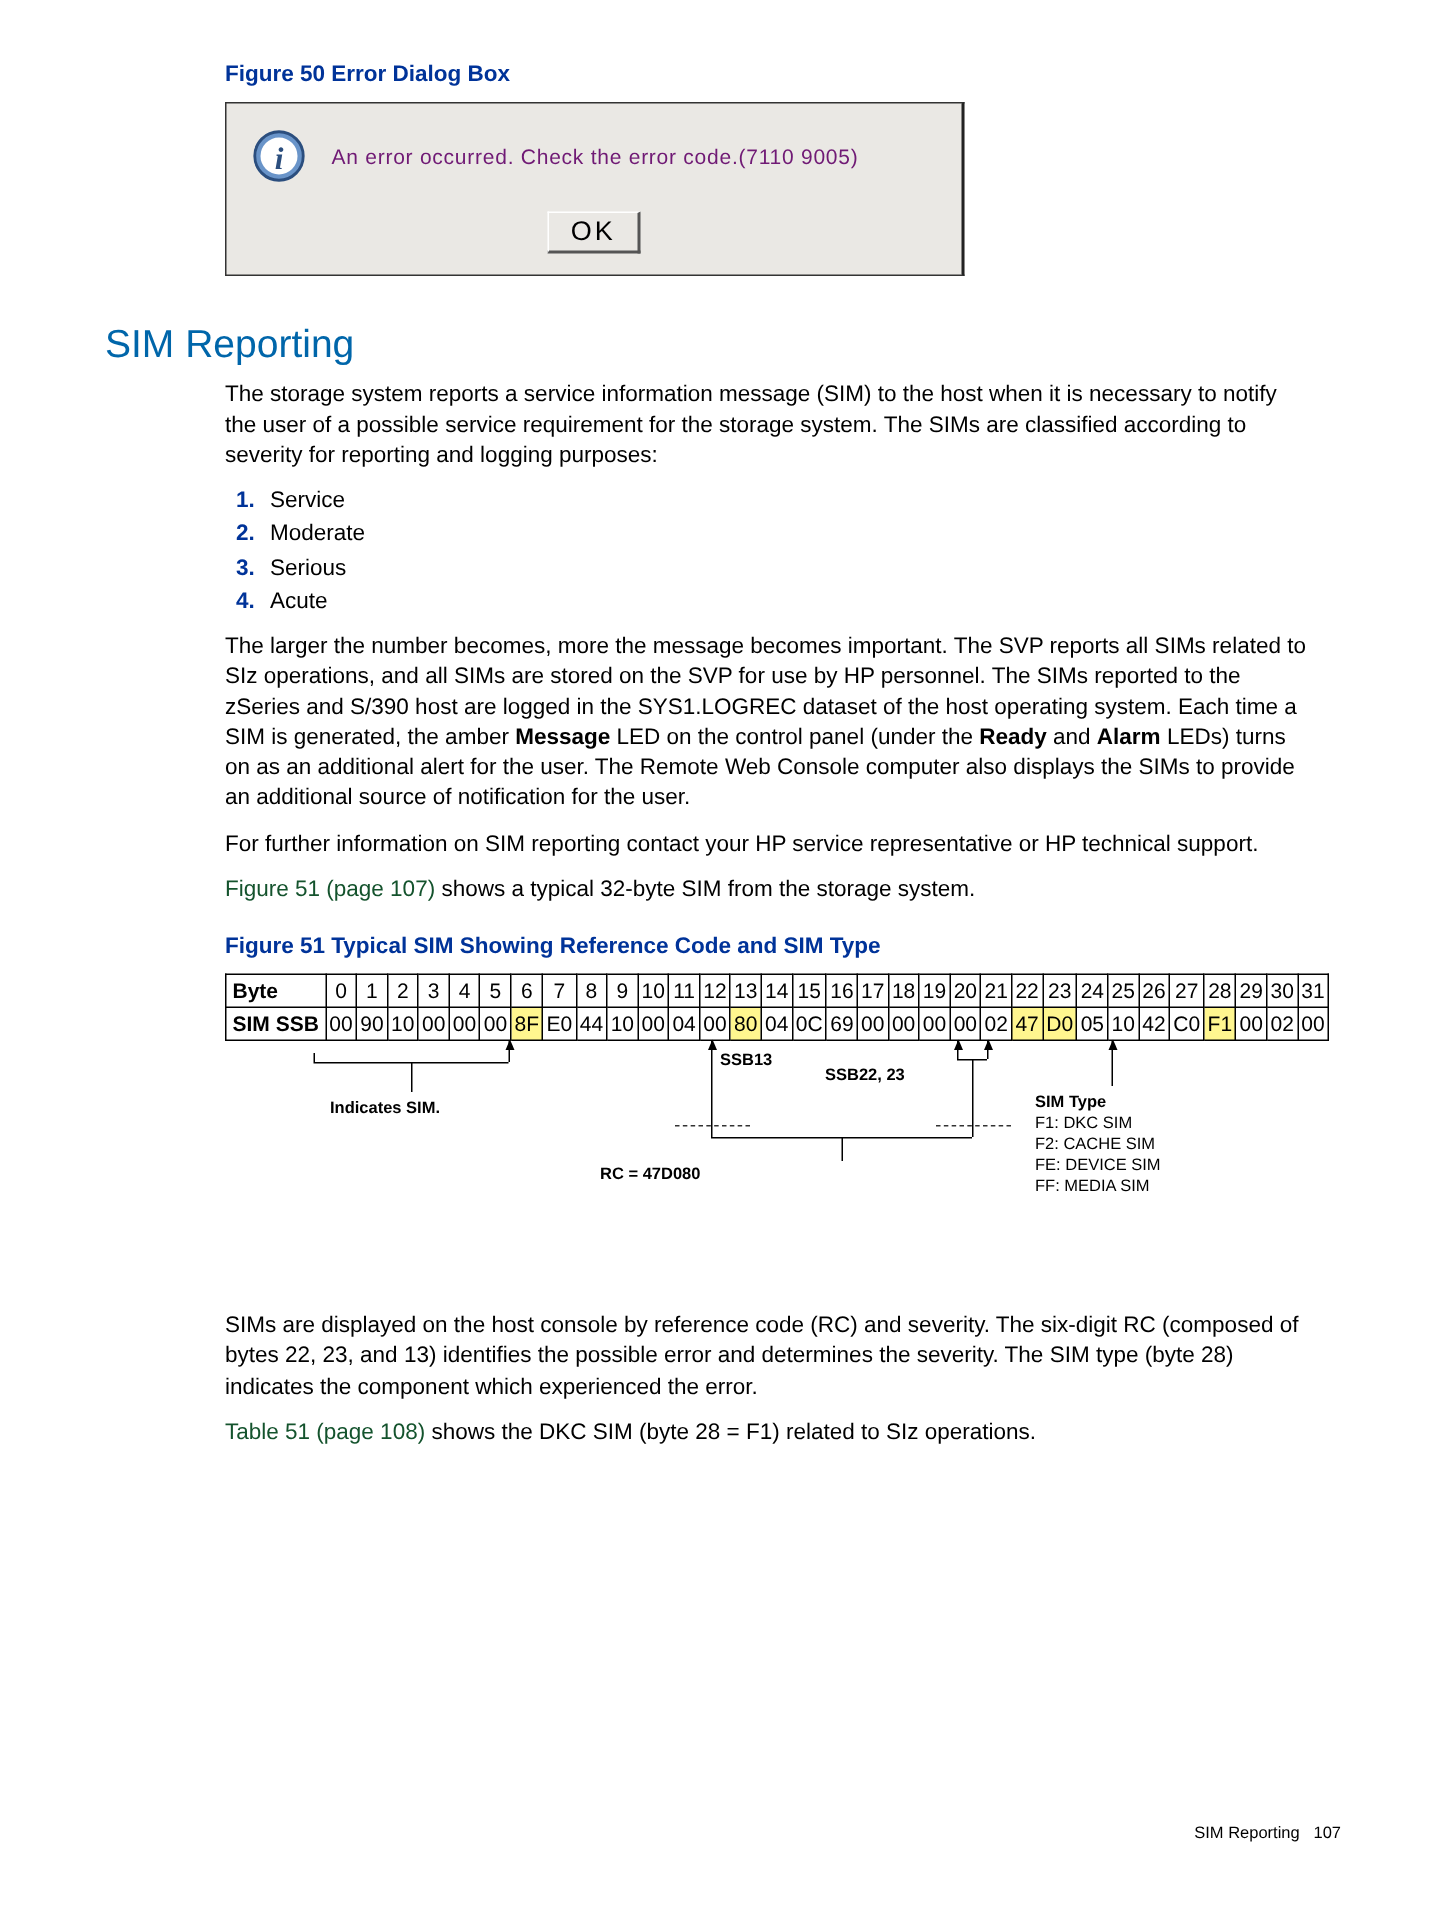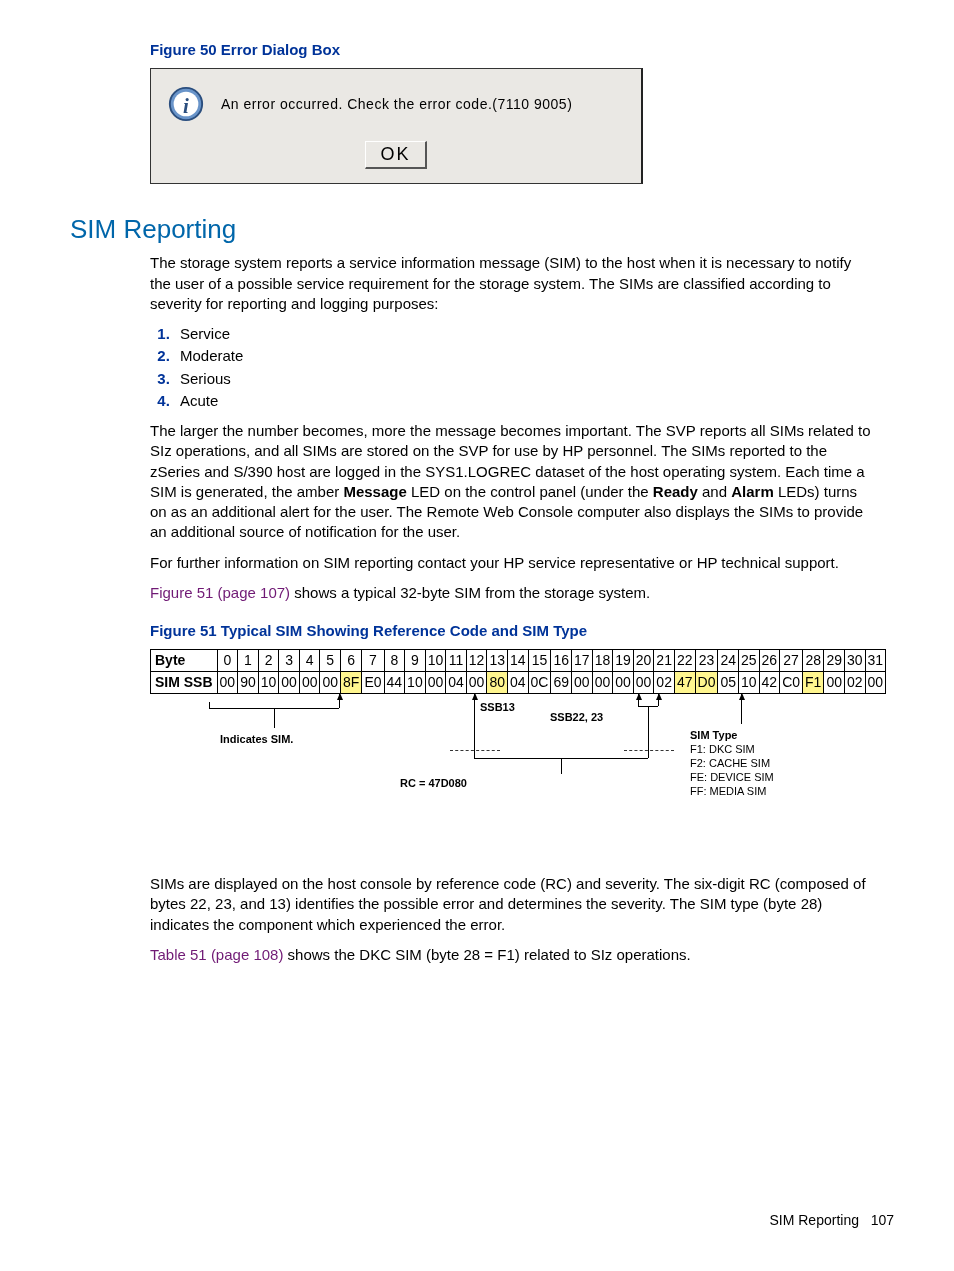--- a/index.html
+++ b/index.html
@@ -36,21 +36,21 @@
     width: 42px; height: 42px;
     display: flex; align-items:center; justify-content:center;
   }
   .info-icon {
     width: 38px; height: 38px;
   }
   .dialog-msg {
     font-size: 14px;
     letter-spacing: 0.5px;
     margin-left: 14px;
-    color: #000000;
+    color: #701a75;
   }
   .dialog-btn-row {
     text-align: center;
     padding: 6px 0 14px 0;
   }
   .ok-btn {
     background: #eae8e4;
     border-top: 1px solid #fff;
     border-left: 1px solid #fff;
     border-right: 2px solid #555;
@@ -85,21 +85,21 @@
     margin-bottom: 10px;
   }
   ol.severity li {
     margin-bottom: 2px;
     padding-left: 6px;
   }
   ol.severity li::marker {
     color: #003399;
     font-weight: bold;
   }
-  .link-text { color: #701a75; }
+  .link-text { color: #14532d; }
   b.hw { font-weight: bold; }
   .sim-figure {
     margin-left: 90px;
     margin-top: 8px;
   }
   .sim-table {
     border-collapse: collapse;
     font-size: 14px;
     font-family: Arial, sans-serif;
   }
@@ -128,21 +128,21 @@
   .arrow-up::before {
     content:""; position:absolute; top:-1px; left:-3.5px;
     border-left:3.5px solid transparent; border-right:3.5px solid transparent;
     border-bottom:7px solid #000;
   }
   .hbar { position:absolute; border-top:1px solid #000; }
   .footer {
     position: absolute;
     width: 834px;
     text-align: right;
-    font-size: 14px;
+    font-size: 11px;
     margin-top: 200px;
   }
   .page-wrap { position: relative; min-height: 1190px; }
 </style>
 </head>
 <body>
 <div class="page-wrap">
 
 <div class="figure-caption">Figure 50 Error Dialog Box</div>
 <div class="dialog-box">

